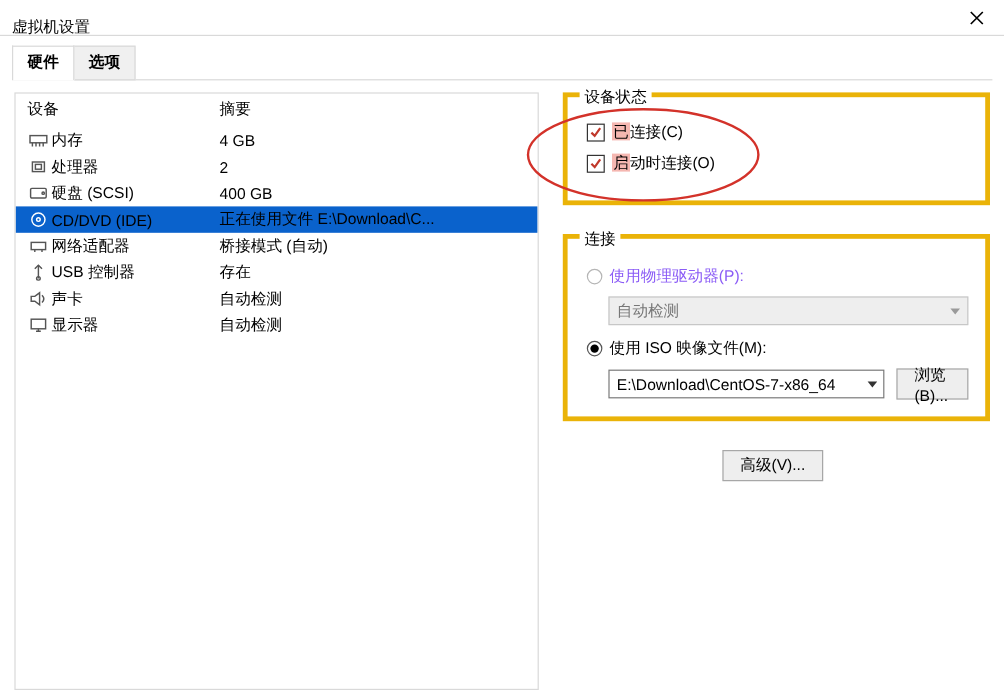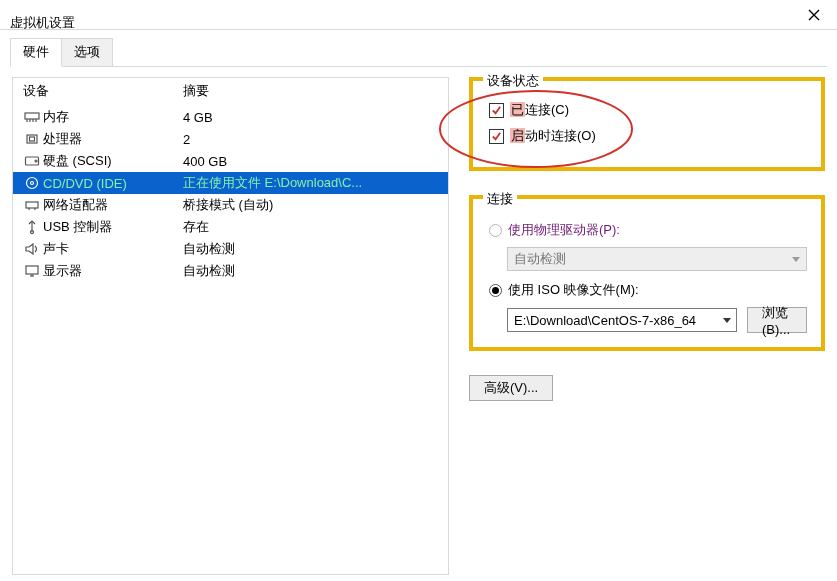--- a/index.html
+++ b/index.html
@@ -8,33 +8,33 @@
 
   
   .titlebar { height:30px; border-bottom:1px solid #d9d9d9; display:flex; align-items:center; }
   .titlebar .title { padding-left:10px;margin-top:16px; }
   .titlebar .close { margin-left:auto; width:46px; height:30px; display:flex; align-items:center; justify-content:center; }
   .titlebar .close svg { width:12px; height:12px; }
 
   
   .tabs-wrap { padding:8px 10px 0 10px; }
   .tabs { display:flex; }
-  .tab { padding:4px 12px 5px 12px; border:1px solid #d9d9d9; background:#f0f0f0; margin-right:-1px; position:relative; }
+  .tab { padding:4px 12px 5px 12px; border:1px solid #d9d9d9; background:#f0f0f0; margin-right:-1px; position:relative;font-weight:bold; }
   .tab.active { background:#fff; border-bottom:1px solid #fff; z-index:2; }
   .tabline { border-bottom:1px solid #d9d9d9; margin-top:-1px; }
 
   .content { padding:10px 12px; display:flex; height:518px; }
 
   
   .left-panel { width:478px; border:1px solid #d9d9d9; height:100%; overflow:hidden; }
   .list-header { display:flex; padding:4px 0 6px 0; }
   .list-header .col-dev { width:170px; padding-left:10px; }
   .list-header .col-sum { flex:1; }
   .device-row { display:flex; align-items:center; height:22px; padding-left:8px; }
-  .device-row.selected { background:#0a62cc; color:#86efac; }
+  .device-row.selected { background:#0a62cc; color:#000000; }
   .device-row .icon-cell { width:22px; display:flex; align-items:center; justify-content:center; }
   .device-row .name-cell { width:140px; }
   .device-row .sum-cell { flex:1; white-space:nowrap; overflow:hidden; text-overflow:ellipsis; padding-right:8px; }
 
   
   .dev-icon { width:16px; height:14px; }
   .dev-icon path, .dev-icon rect, .dev-icon circle, .dev-icon line, .dev-icon polyline, .dev-icon polygon { stroke:#555; stroke-width:1.2; fill:none; }
   .device-row.selected .dev-icon path,
   .device-row.selected .dev-icon rect,
   .device-row.selected .dev-icon circle,
@@ -49,31 +49,31 @@
   .chk-row { display:flex; align-items:center; margin:2px 0 8px 2px; }
   .chk { width:15px; height:15px; border:1px solid #333; margin-right:6px; display:flex; align-items:center; justify-content:center; background:#fff;}
   .chk.checked svg { width:11px; height:11px; }
   .chk.checked svg polyline { stroke:#c0392b; stroke-width:2; fill:none; }
   .chk-row .hl { background:#f5b7b1; padding:0 1px; }
 
   .radio-row { display:flex; align-items:center; margin:4px 0 8px 2px; }
   .radio { width:13px; height:13px; border:1px solid #555; border-radius:50%; margin-right:6px; display:flex; align-items:center; justify-content:center; background:#fff; }
   .radio.disabled { border-color:#b5b5b5; }
   .radio.selected::after { content:""; width:7px; height:7px; background:#000; border-radius:50%; display:block; }
-  .radio-row.disabled { color:#701a75; }
+  .radio-row.disabled { color:#8b5cf6; }
 
   .combo { display:flex; align-items:center; height:24px; border:1px solid #c7c7c7; background:#eee; color:#777; padding:0 6px; margin:0 0 10px 20px; position:relative; width:300px; }
   .combo .caret { position:absolute; right:6px; top:9px; width:0; height:0; border-left:4px solid transparent; border-right:4px solid transparent; border-top:5px solid #9a9a9a;}
 
   .iso-row { display:flex; align-items:center; gap:10px; margin-left:20px;}
   .iso-input { flex:0 0 230px; height:24px; border:1px solid #7a7a7a; display:flex; align-items:center; padding:0 18px 0 6px; position:relative; background:#fff;text-align:right; }
   .iso-input .caret { position:absolute; right:5px; top:9px; width:0; height:0; border-left:4px solid transparent; border-right:4px solid transparent; border-top:5px solid #333;}
   .btn { height:26px; padding:0 14px; border:1px solid #a7a7a7; background:#eeeeee; display:inline-flex; align-items:center; }
 
-  .adv-row { display:flex; justify-content:flex-start; padding-right:6px; margin-top:6px;}
+  .adv-row { display:flex; justify-content:center; padding-right:6px; margin-top:6px;}
 
   
   .ellipse-annot { position:absolute; left:436px; top:86px; width:200px; height:86px; pointer-events:none; }
   .ellipse-annot ellipse { stroke:#d3322a; stroke-width:2; fill:none; }
 </style>
 </head>
 <body>
 
 <div class="titlebar">
   <div class="title">虚拟机设置</div>

